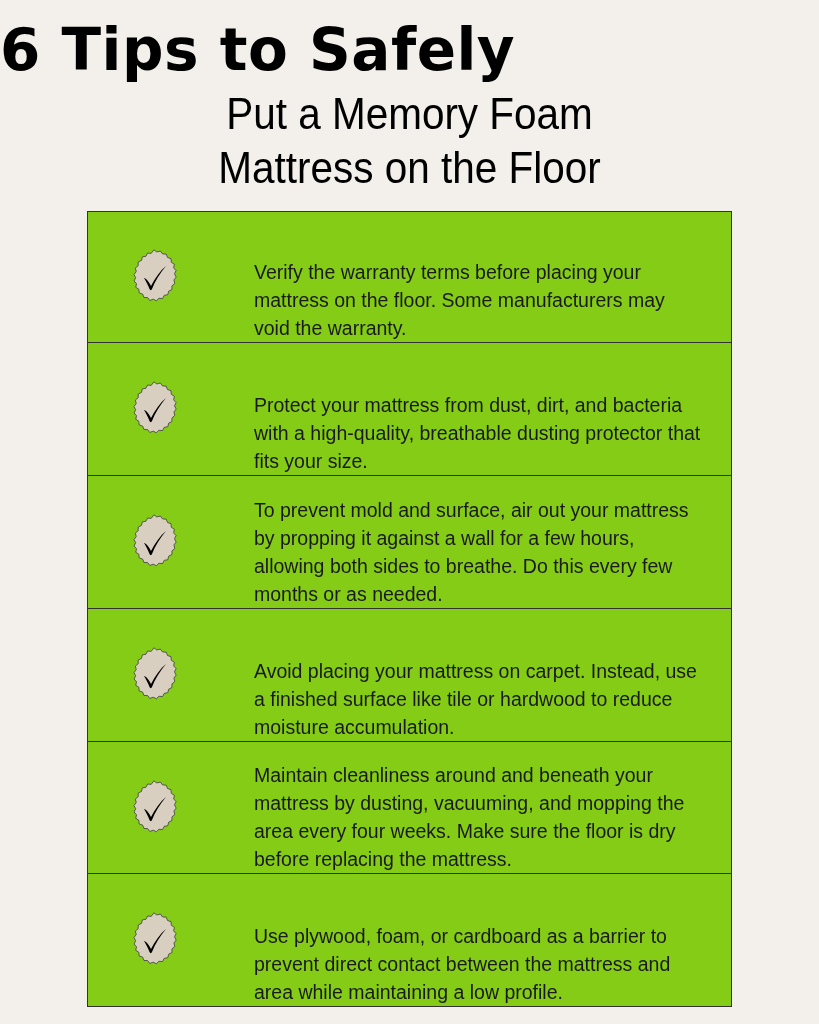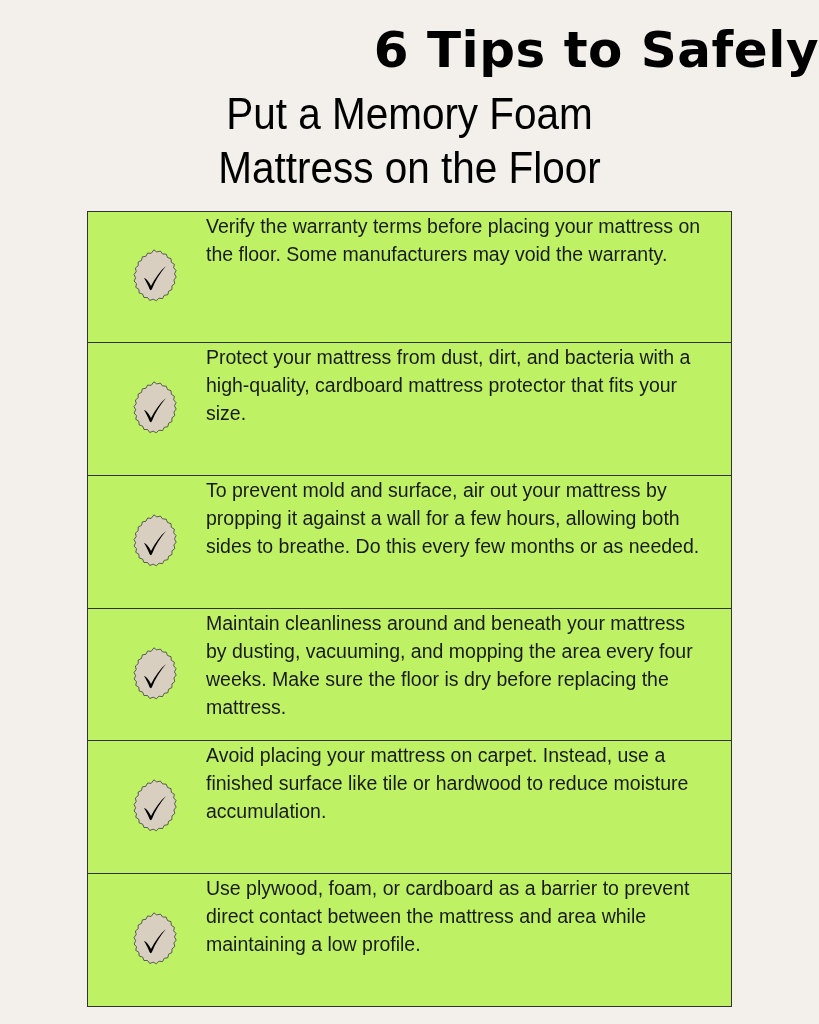--- a/index.html
+++ b/index.html
@@ -6,24 +6,24 @@
     body {
       width: 819px; height: 1024px;
       background: #f3f0eb;
       position: relative;
       overflow: hidden;
       font-family: "Liberation Sans", sans-serif;
       color: #111;
     }
     .title {
       position: absolute; left: 0; top: 20px; width: 819px;
-      text-align: right;
+      text-align: left;
       font-family: "DejaVu Sans", sans-serif;
       font-weight: bold;
-      font-size: 50px;
+      font-size: 58px;
       letter-spacing: 0.5px;
       color: #000;
       line-height: 60px;
     }
     .subtitle {
       position: absolute; left: 0; width: 819px;
       text-align: center;
       font-family: "Liberation Sans", sans-serif;
       font-size: 44px;
       color: #000;
@@ -32,25 +32,26 @@
     }
     .subtitle.l1 { top: 88px; }
     .subtitle.l2 { top: 142px; }
     .tips {
       position: absolute; left: 87px; top: 211px;
       width: 645px;
     }
     .tip {
       position: relative;
       box-sizing: border-box;
-      background: #bef264;
+      background: #84cc16;
       border: 1.5px solid #333;
       border-top: none;
       display: flex;
-      align-items: flex-start;
+      align-items: flex-end;
+      padding-left: 48px;
     }
     .tip:first-child { border-top: 1.5px solid #333; }
     .badge {
       position: absolute; left: 36px; top: 50%;
       width: 60px; height: 60px; margin-top: -30px;
     }
     .tip-text {
       margin-left: 118px;
       margin-right: 30px;
       font-size: 19.5px;
@@ -69,39 +70,39 @@
   <div class="tip" style="height:132px">
     <svg class="badge" viewBox="0 0 60 60">
         <use href="#badge"></use>
       </svg>
     <div class="tip-text">Verify the warranty terms before placing your mattress on the floor. Some manufacturers may void the warranty.</div>
   </div>
   <div class="tip" style="height:133px">
     <svg class="badge" viewBox="0 0 60 60">
         <use href="#badge"></use>
       </svg>
-    <div class="tip-text">Protect your mattress from dust, dirt, and bacteria with a high-quality, cardboard mattress protector that fits your size.</div>
+    <div class="tip-text">Protect your mattress from dust, dirt, and bacteria with a high-quality, breathable dusting protector that fits your size.</div>
   </div>
   <div class="tip" style="height:133px">
     <svg class="badge" viewBox="0 0 60 60">
         <use href="#badge"></use>
       </svg>
     <div class="tip-text">To prevent mold and surface, air out your mattress by propping it against a wall for a few hours, allowing both sides to breathe. Do this every few months or as needed.</div>
   </div>
+  <div class="tip" style="height:133px">
+    <svg class="badge" viewBox="0 0 60 60">
+        <use href="#badge"></use>
+      </svg>
+    <div class="tip-text">Avoid placing your mattress on carpet. Instead, use a finished surface like tile or hardwood to reduce moisture accumulation.</div>
+  </div>
   <div class="tip" style="height:132px">
     <svg class="badge" viewBox="0 0 60 60">
         <use href="#badge"></use>
       </svg>
     <div class="tip-text">Maintain cleanliness around and beneath your mattress by dusting, vacuuming, and mopping the area every four weeks. Make sure the floor is dry before replacing the mattress.</div>
-  </div>
-  <div class="tip" style="height:133px">
-    <svg class="badge" viewBox="0 0 60 60">
-        <use href="#badge"></use>
-      </svg>
-    <div class="tip-text">Avoid placing your mattress on carpet. Instead, use a finished surface like tile or hardwood to reduce moisture accumulation.</div>
   </div>
   <div class="tip" style="height:133px">
     <svg class="badge" viewBox="0 0 60 60">
         <use href="#badge"></use>
       </svg>
     <div class="tip-text">Use plywood, foam, or cardboard as a barrier to prevent direct contact between the mattress and area while maintaining a low profile.</div>
   </div>
 </div>
 
 <svg width="0" height="0" style="position:absolute">

